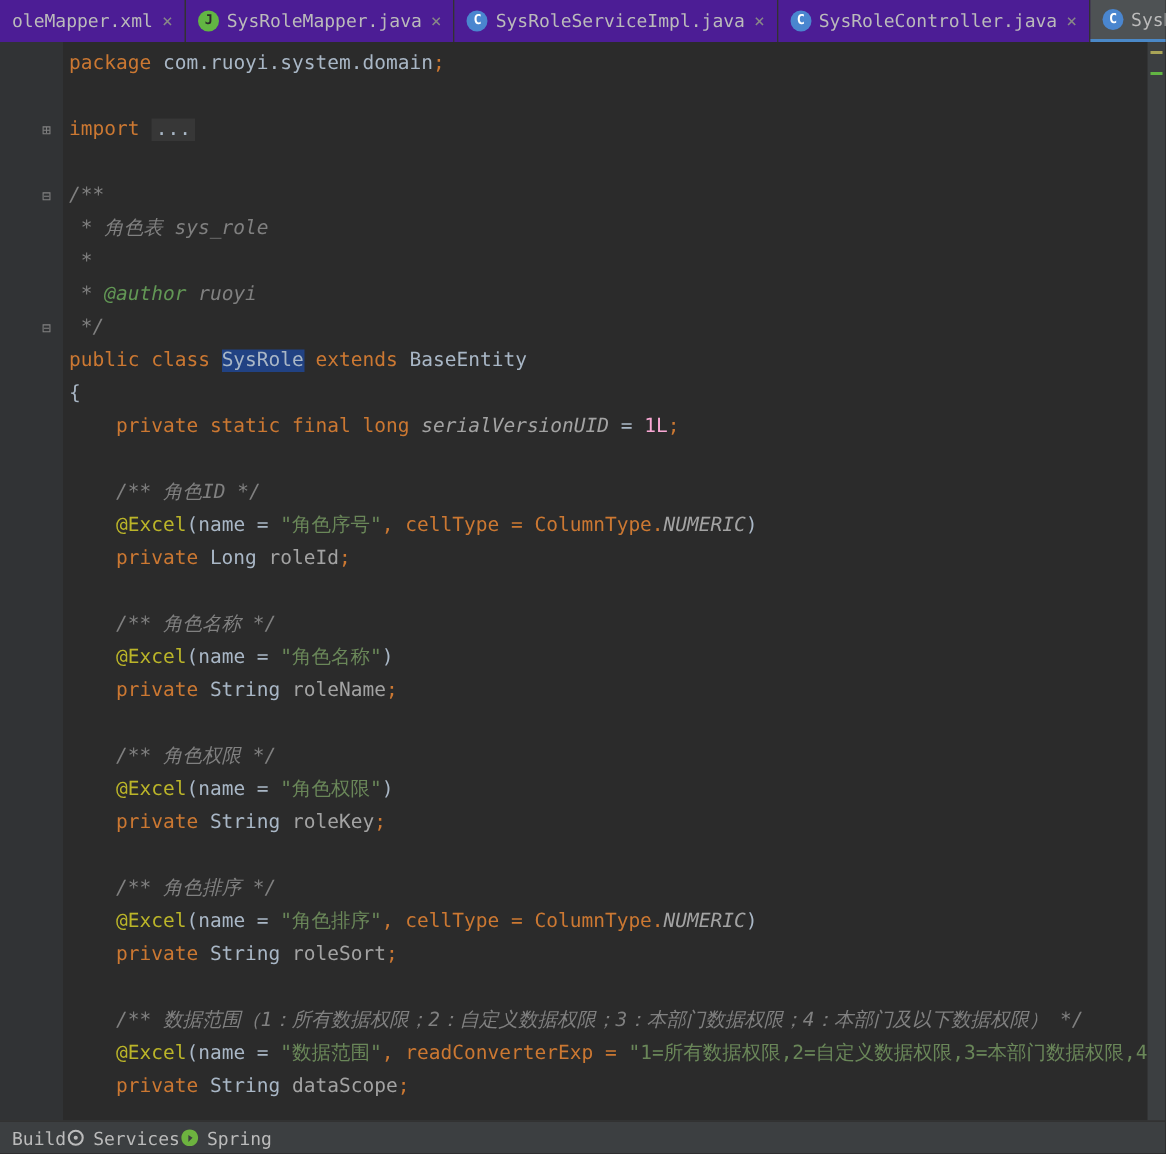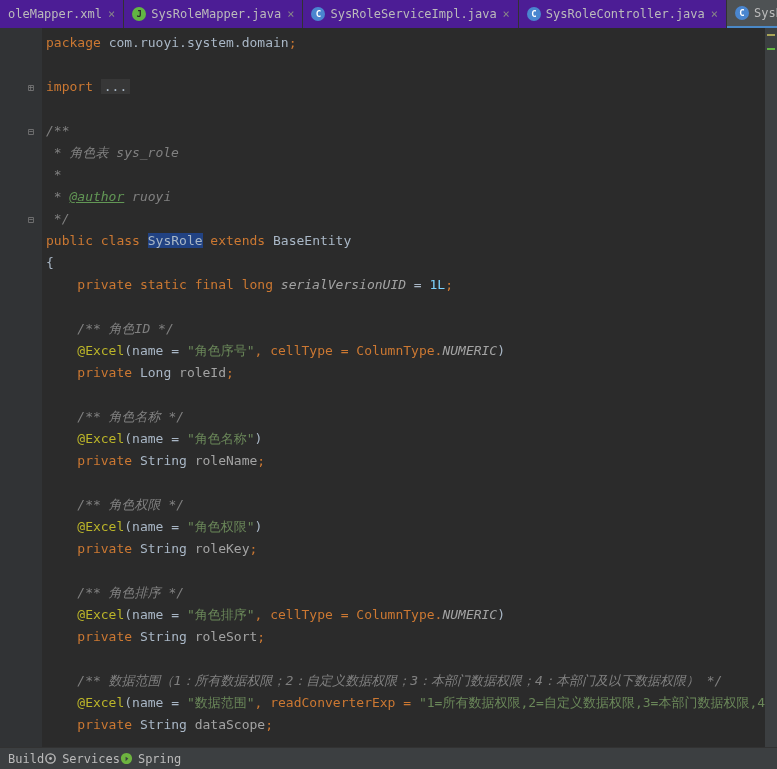--- a/index.html
+++ b/index.html
@@ -81,27 +81,27 @@
     .code-line {
       height: 22px;
       line-height: 22px;
       white-space: pre;
     }
     .kw { color: #cc7832; }
     .str { color: #6a8759; }
     .com { color: #808080; font-style: italic; }
     .doc { color: #629755; font-style: italic; }
     .ann { color: #bbb529; }
-    .num { color: #7dd3fc; }
+    .num { color: #f9a8d4; }
     .field { color: #a3a3a3; }
     .plain { color: #a9b7c6; }
     .punct { color: #cc7832; }
     .ital { font-style: italic; }
     .imp-dots { background: #373737; padding: 0 3px; }
-    .tag-underline { text-decoration: underline; }
+    .tag-underline { }
     .cursor-highlight { background: #214283; }
     .status-bar {
       position: absolute;
       bottom: 0;
       left: 0;
       right: 0;
       height: 22px;
       background: #3c3f41;
       display: flex;
       align-items: center;

